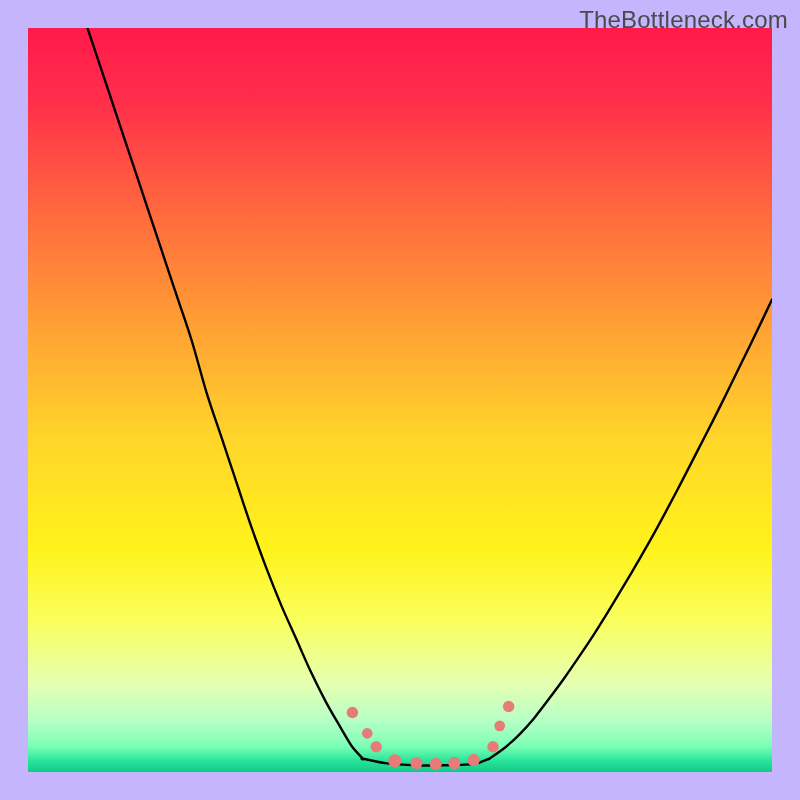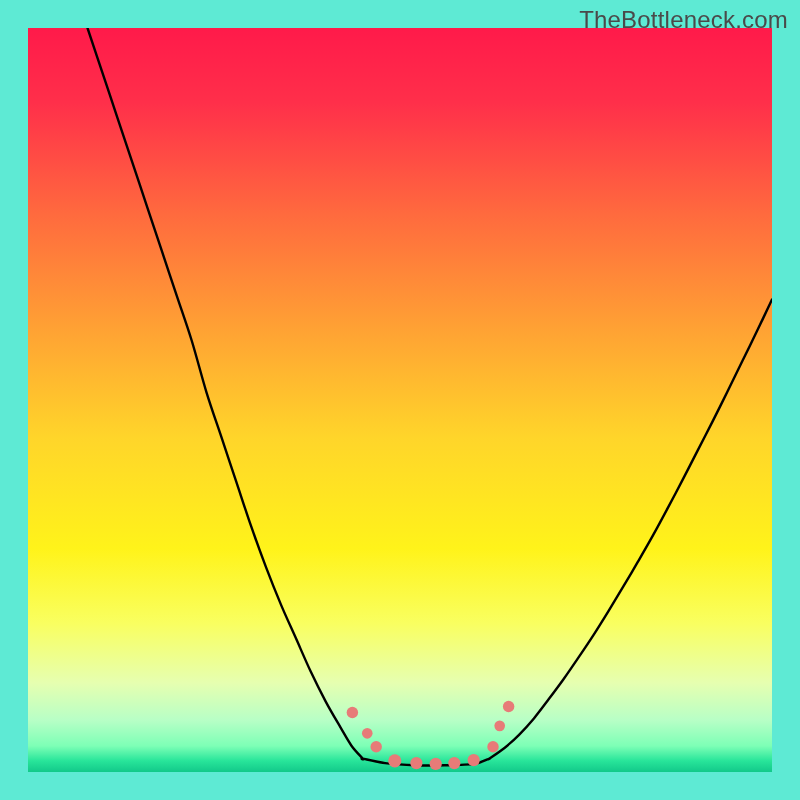--- a/index.html
+++ b/index.html
@@ -7,21 +7,21 @@
     padding: 0;
     width: 800px;
     height: 800px;
     overflow: hidden;
     background: #000;
   }
   .frame {
     position: relative;
     width: 800px;
     height: 800px;
-    background: #5eead4;
+    background: #c4b5fd;
   }
   .plot {
     position: absolute;
     left: 28px;
     top: 28px;
     width: 744px;
     height: 744px;
     overflow: hidden;
   }
   .watermark {

